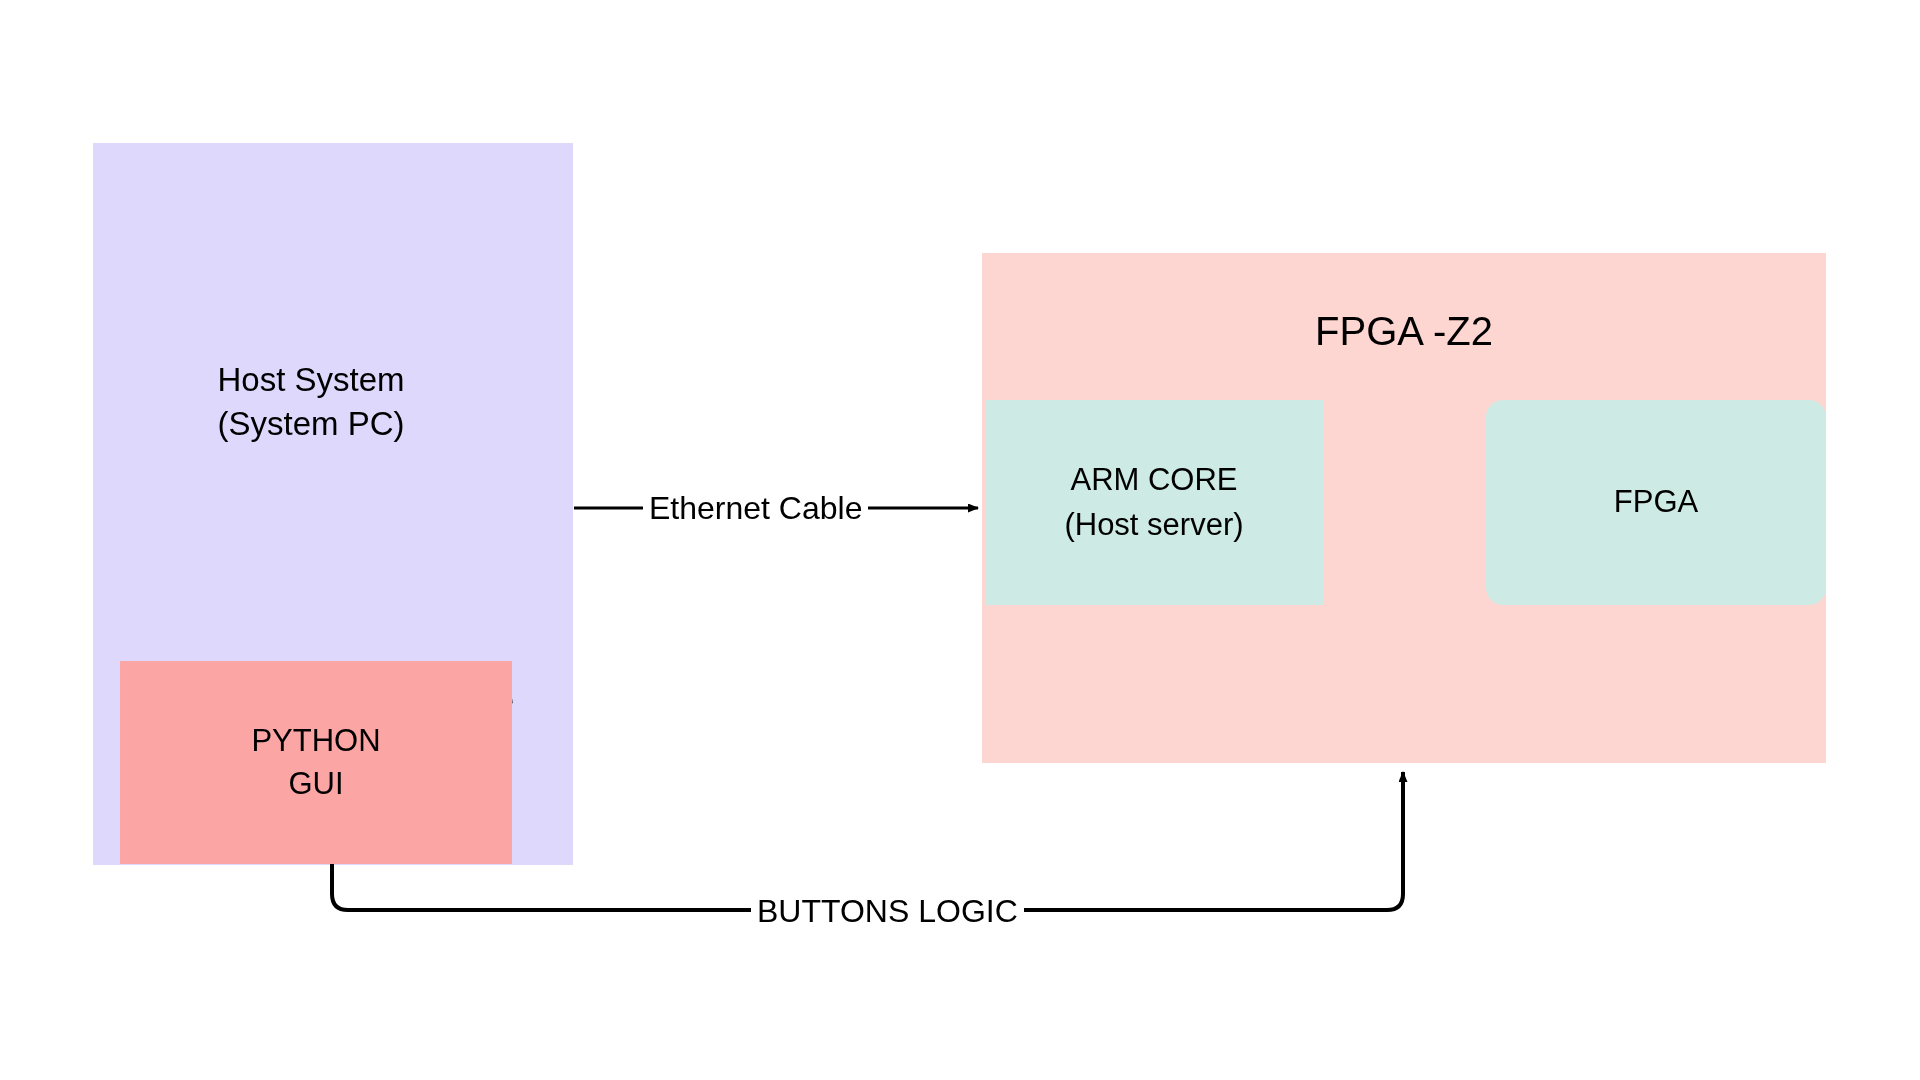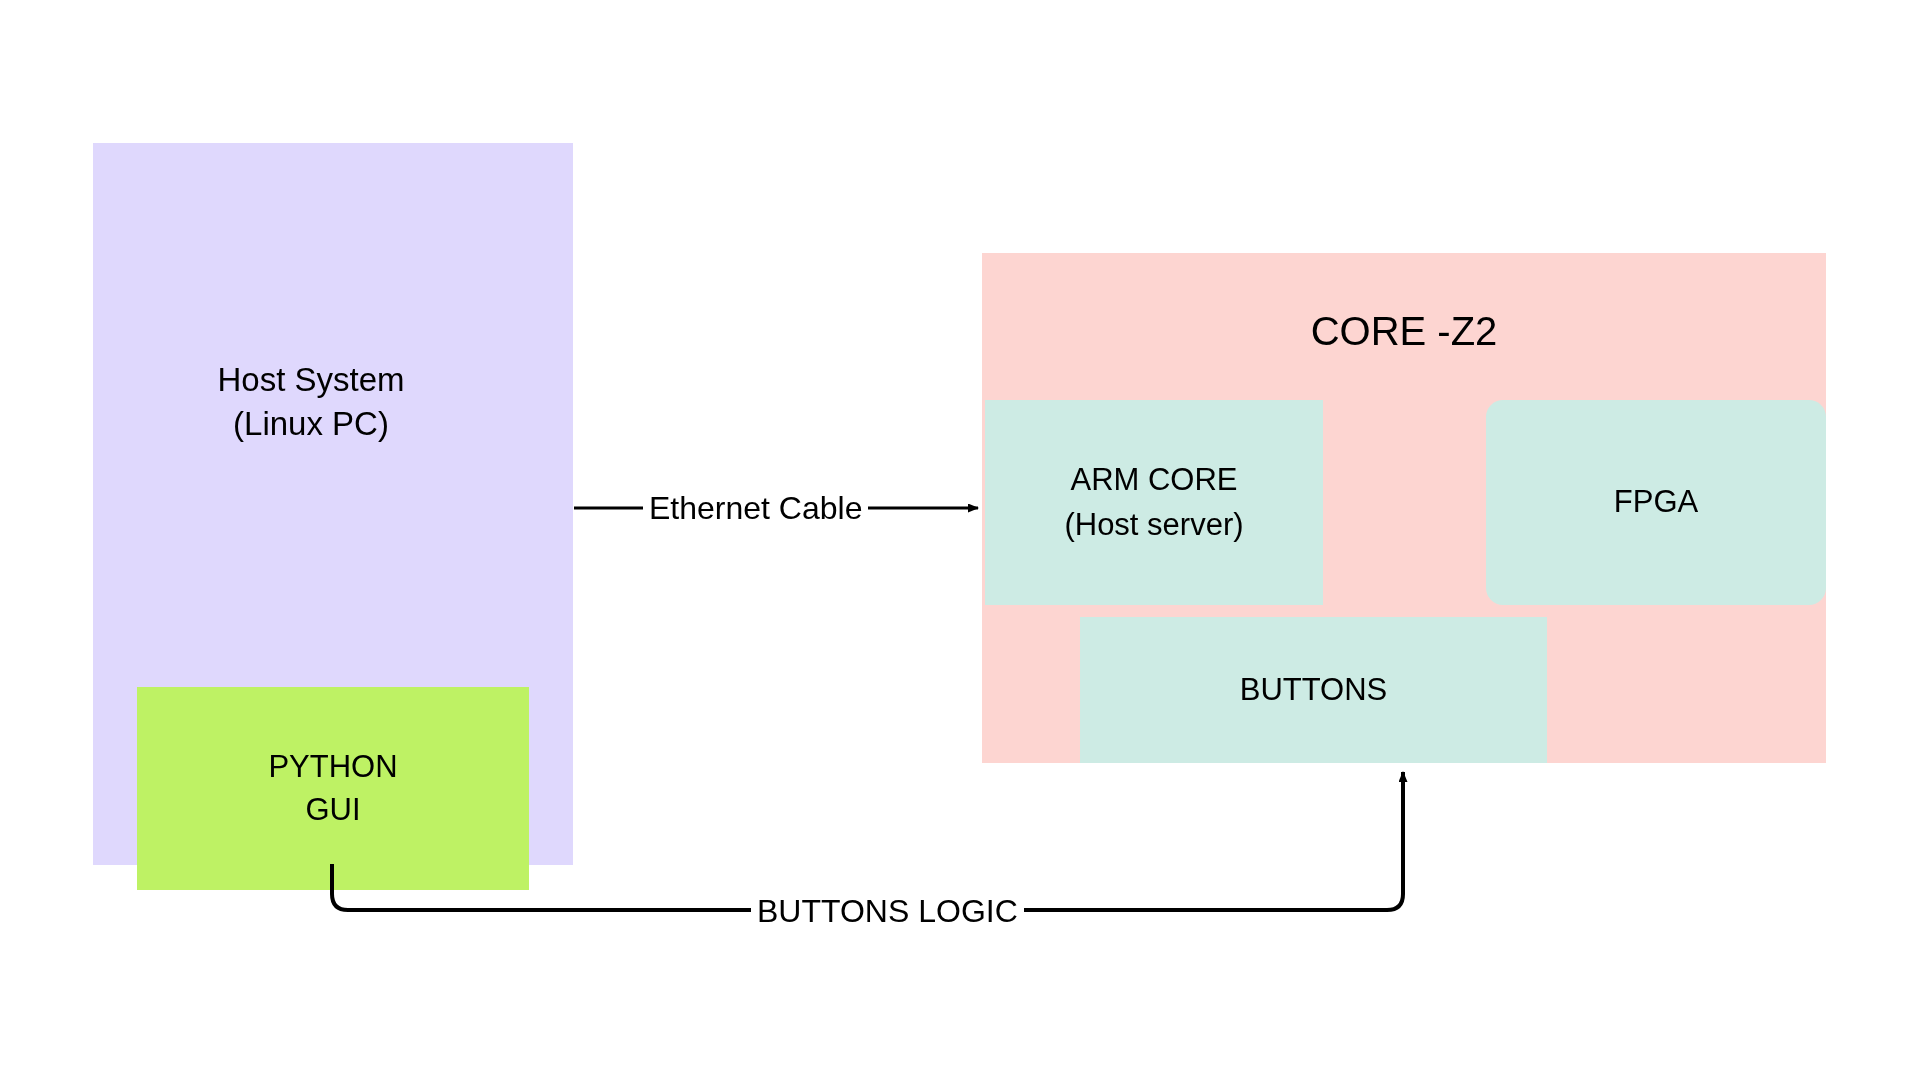--- a/index.html
+++ b/index.html
@@ -63,28 +63,27 @@
     top: 0;
     width: 480px;
     text-align: center;
     font-size: 33px;
     padding-top: 536px;
     box-sizing: border-box;
   }
 
   
   #python-gui-box {
-    left: 137px;
+    left: 120px;
     top: 661px;
     width: 392px;
     height: 203px;
-    background: #bef264;
+    background: #fca5a5;
     font-size: 31px;
     line-height: 1.38;
-    margin-top: 26px;
   }
 
   
   #pynq-box {
     left: 982px;
     top: 253px;
     width: 844px;
     height: 510px;
     background: #FDD5D1;
     align-items: center;
@@ -159,45 +158,42 @@
     top: 895px;
     padding: 0 6px;
   }
 </style>
 </head>
 <body>
 
 <div id="canvas">
 
   <div class="box" id="host-box">
-    <div id="host-label"><span>Host System</span><br><span>(Linux PC)</span></div>
+    <div id="host-label"><span>Host System</span><br><span>(System PC)</span></div>
     <div id="host-access-label">You access this machine</div>
   </div>
 
   <div class="box" id="python-gui-box">
     <span>PYTHON</span>
     <span>GUI</span>
   </div>
 
   <div class="box" id="pynq-box">
-    <div id="pynq-title">CORE -Z2</div>
+    <div id="pynq-title">FPGA -Z2</div>
   </div>
 
   <div class="box" id="arm-core-box">
     <span>ARM CORE</span>
     <span>(Host server)</span>
   </div>
 
   <div class="box" id="fpga-box">
     <span>FPGA</span>
   </div>
 
-  <div class="box" id="buttons-box">
-    <span>BUTTONS</span>
-  </div>
 
   <svg id="connectors" viewBox="0 0 1920 1080">
     <defs>
       <marker id="arrowhead" markerWidth="11" markerHeight="9" refX="10" refY="4.5" orient="auto" markerUnits="userSpaceOnUse">
         <path d="M0,0 L11,4.5 L0,9 z" fill="#000000"></path>
       </marker>
     </defs>
 
     <line x1="574" y1="508" x2="978" y2="508" stroke="#000000" stroke-width="3.2" marker-end="url(#arrowhead)"></line>
 

